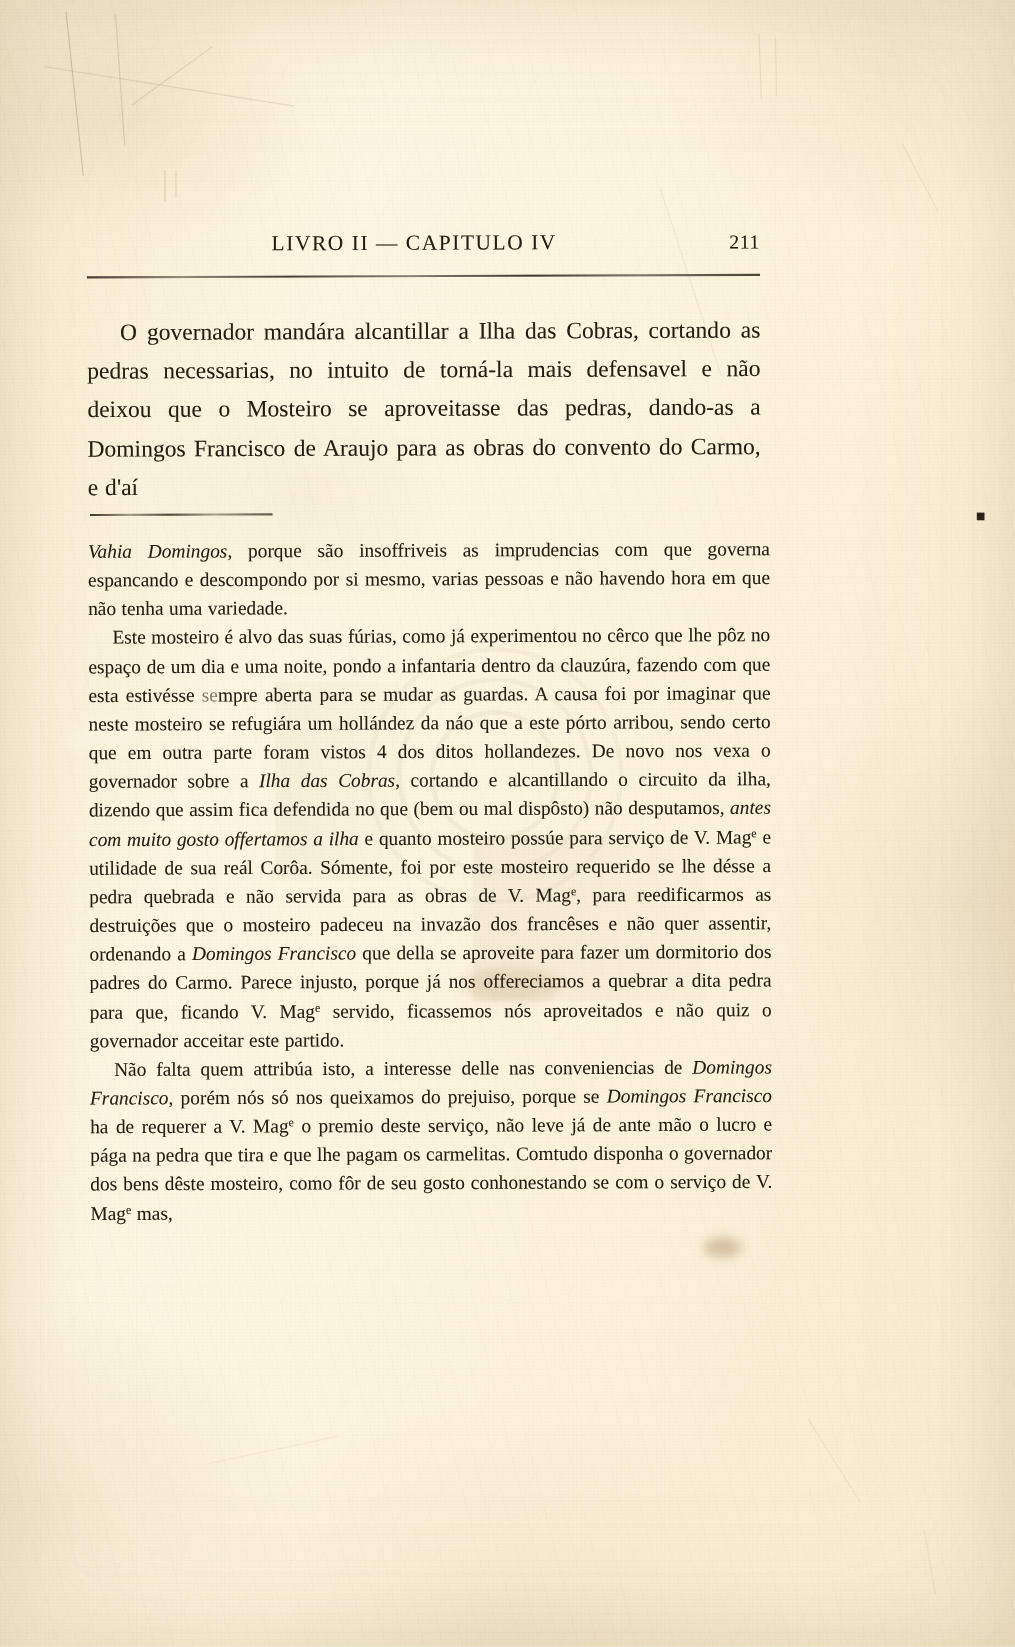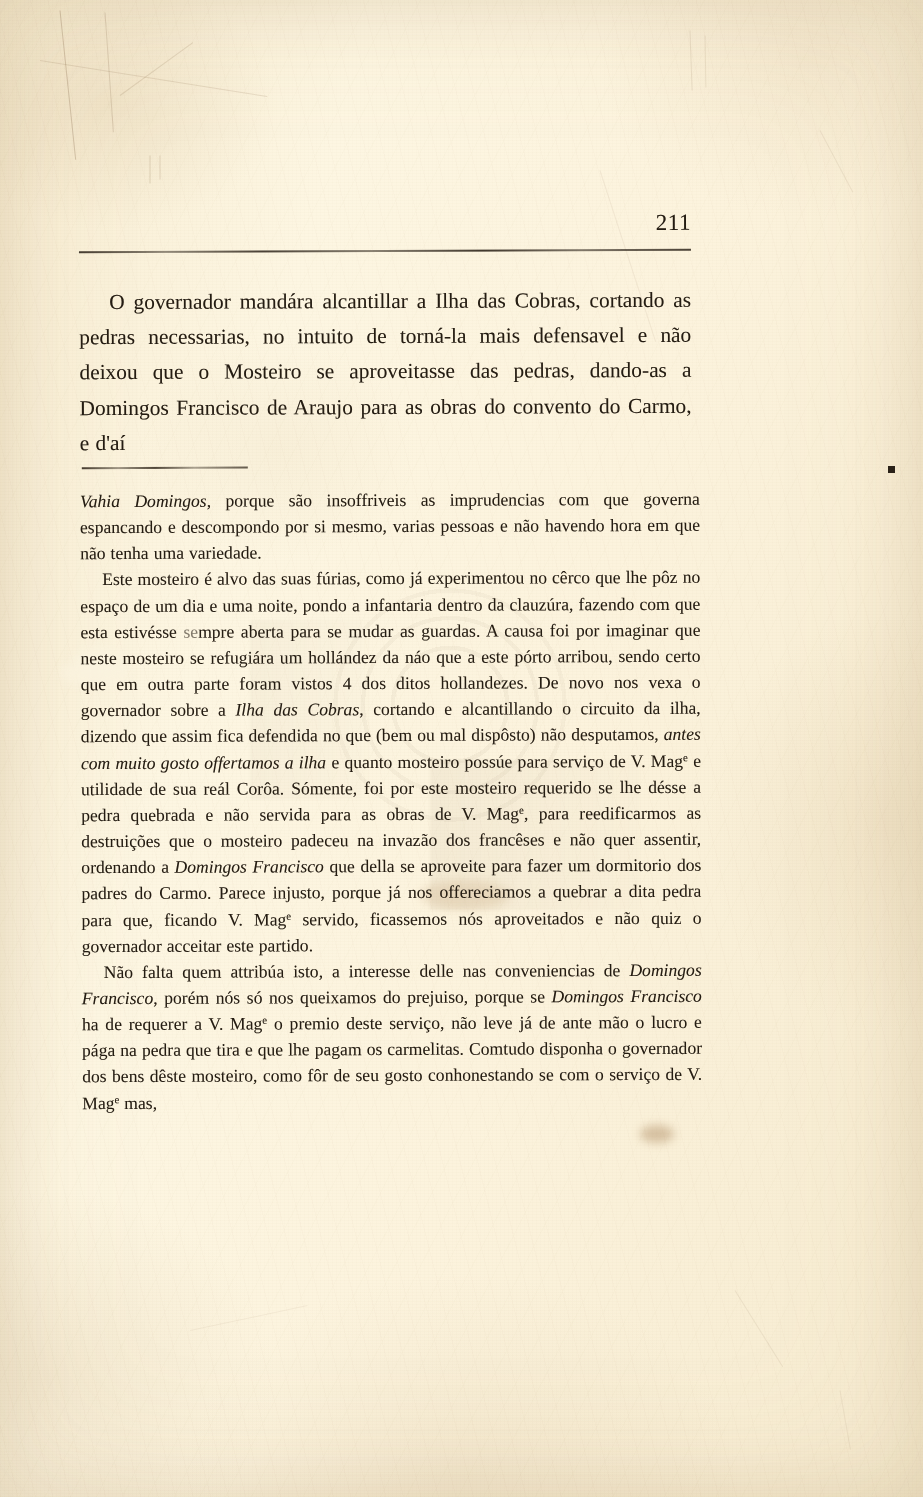--- a/index.html
+++ b/index.html
@@ -126,21 +126,21 @@
     font-size: 19.5px;
   }
 
   .running-head .rh-title {
     margin-left: 168px;
     white-space: nowrap;
   }
 
   .running-head .rh-folio {
     margin-left: auto;
-    font-size: 23px;
+    font-size: 18px;
     letter-spacing: 0.5px;
   }
 
   .head-rule {
     position: absolute;
     left: 0;
     top: 250px;
     width: 612px;
     height: 2px;
     background: linear-gradient(90deg,
@@ -244,20 +244,21 @@
   <div class="ink-dot" style="left:888px; top:466px;"></div>
 
   <div class="smudge" style="left:74px; top:648px; width:52px; height:24px; background:rgba(250,243,222,0.92);"></div>
   <div class="smudge" style="left:60px; top:660px; width:70px; height:26px; background:rgba(250,243,222,0.8);"></div>
   <div class="smudge" style="left:640px; top:1125px; width:34px; height:18px; background:rgba(150,105,60,0.35);"></div>
   <div class="smudge" style="left:420px; top:880px; width:90px; height:30px; background:rgba(170,130,80,0.18);"></div>
 
   <div class="content">
 
     <div class="running-head">
+      <span class="rh-title">LIVRO II — CAPITULO IV</span>
       <span class="rh-folio">211</span>
     </div>
 
     <div class="head-rule"></div>
 
     <div class="body-par">O governador mandára alcantillar a Ilha das Cobras, cortando as pedras necessarias, no intuito de torná-la mais defensavel e não deixou que o Mosteiro se aproveitasse das pedras, dando-as a Domingos Francisco de Araujo para as obras do convento do Carmo, e d'aí</div>
 
     <div class="foot-rule"></div>
 
     <div class="footnote" id="footnote-block">

